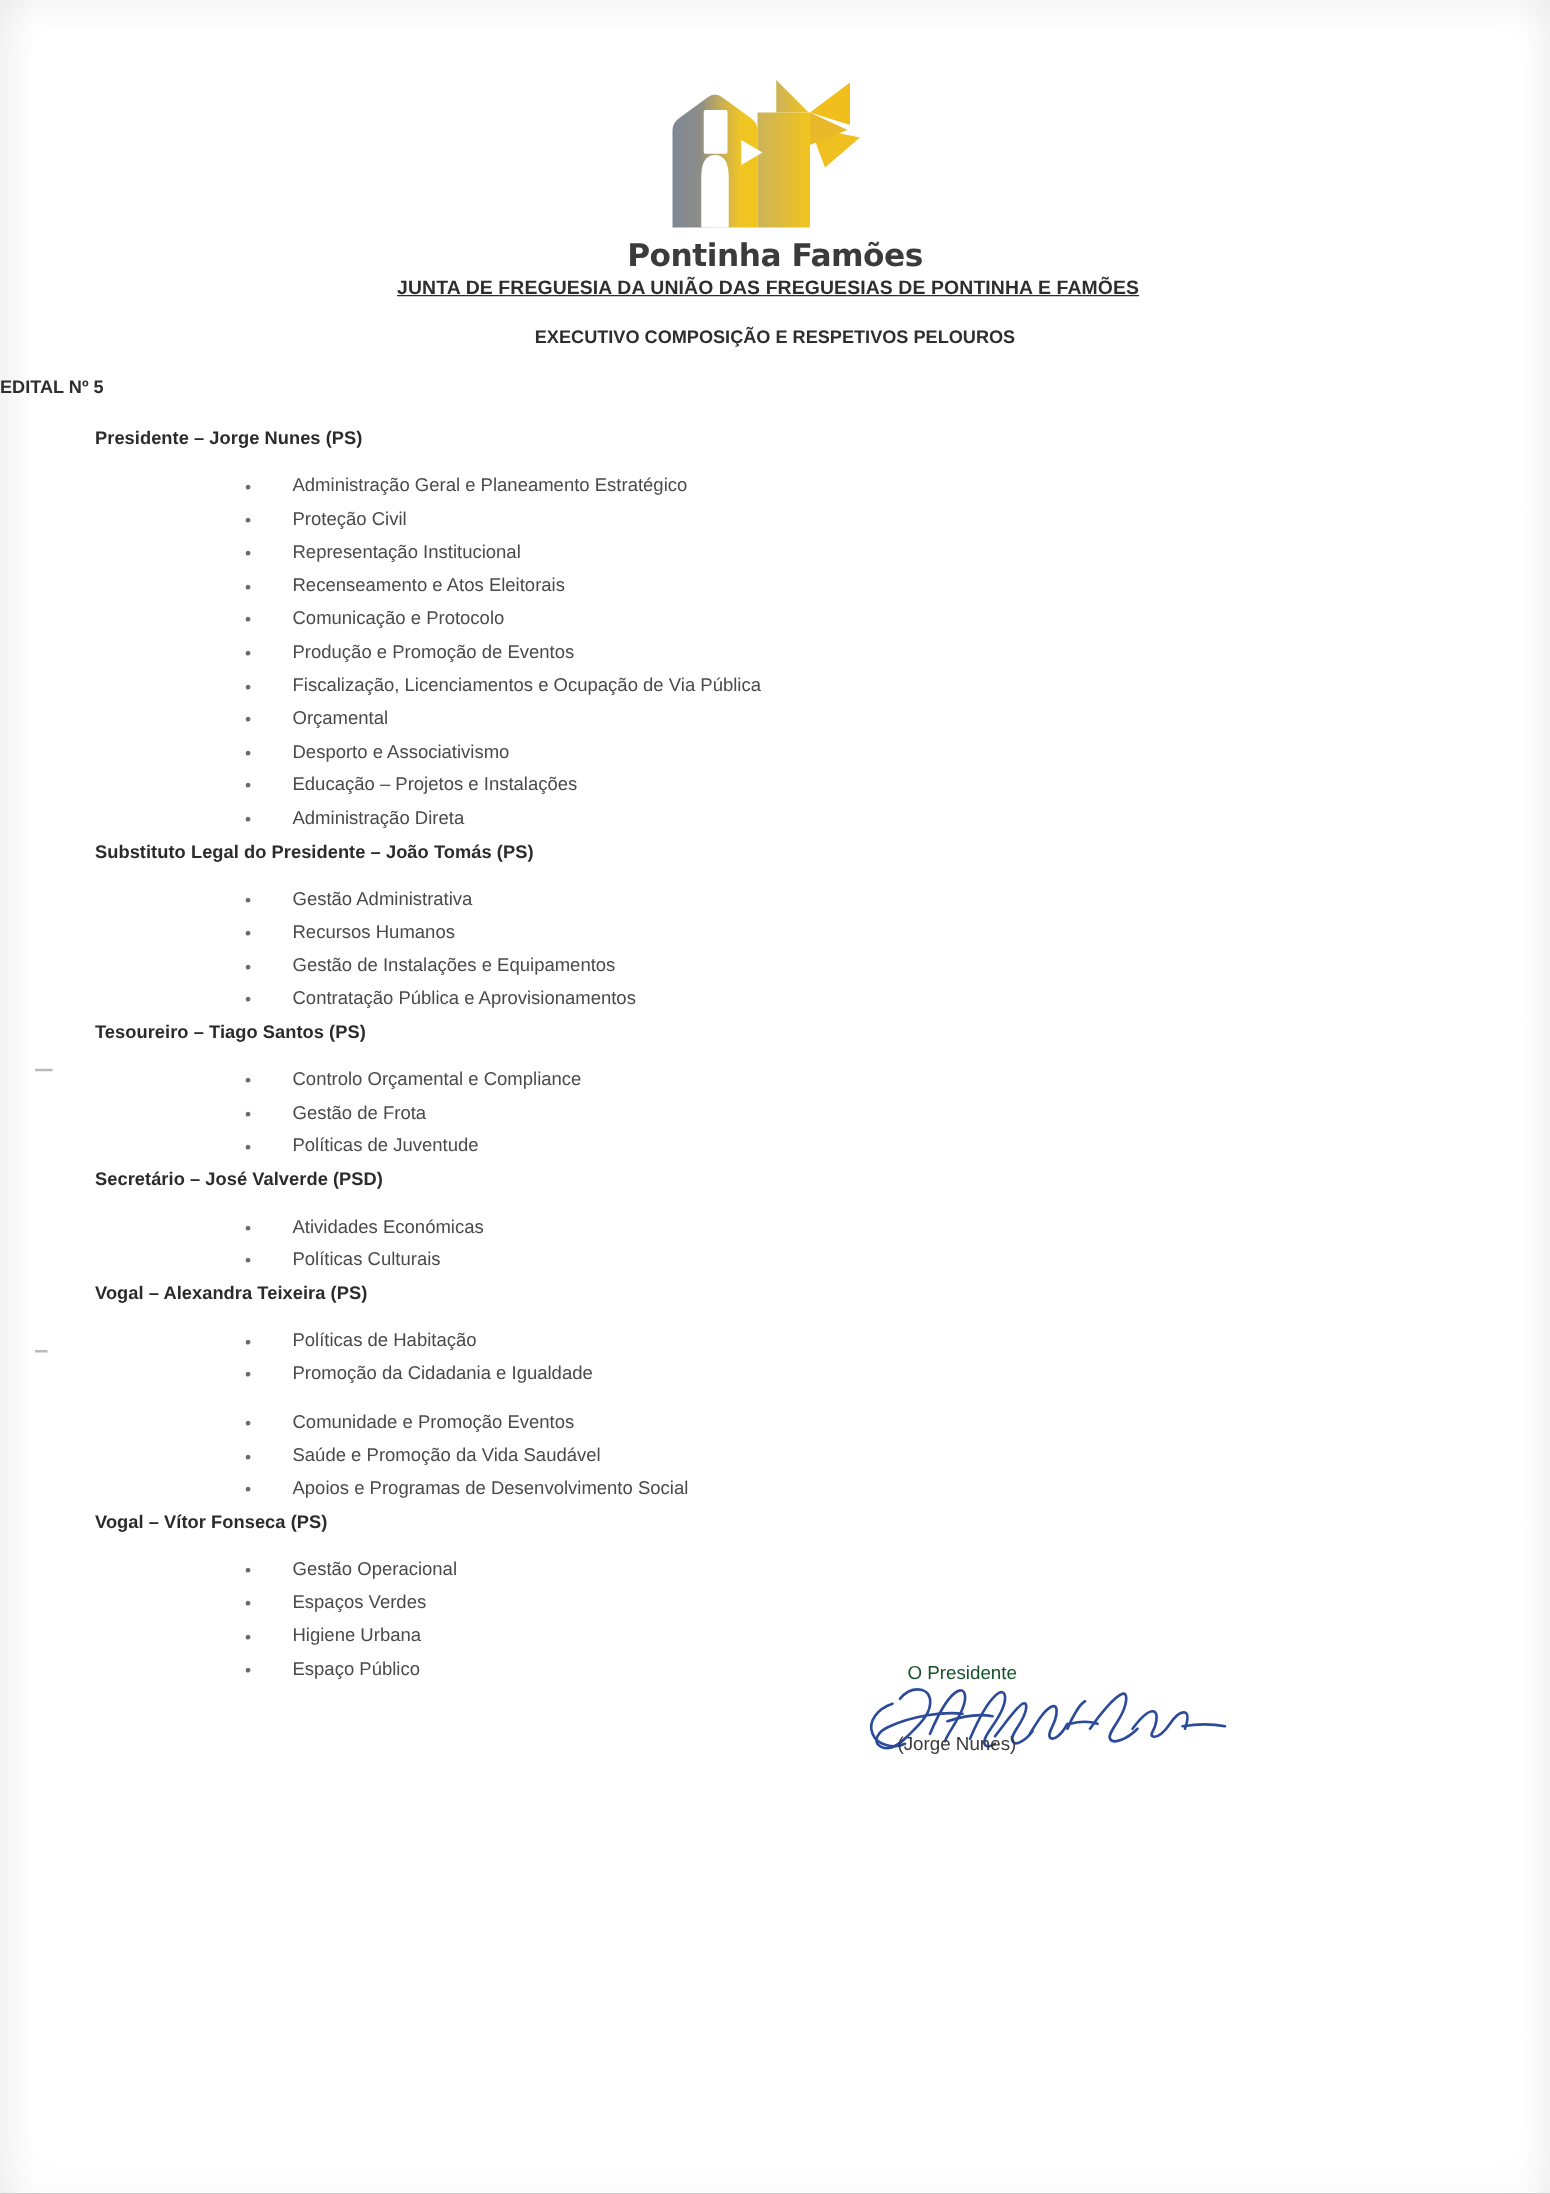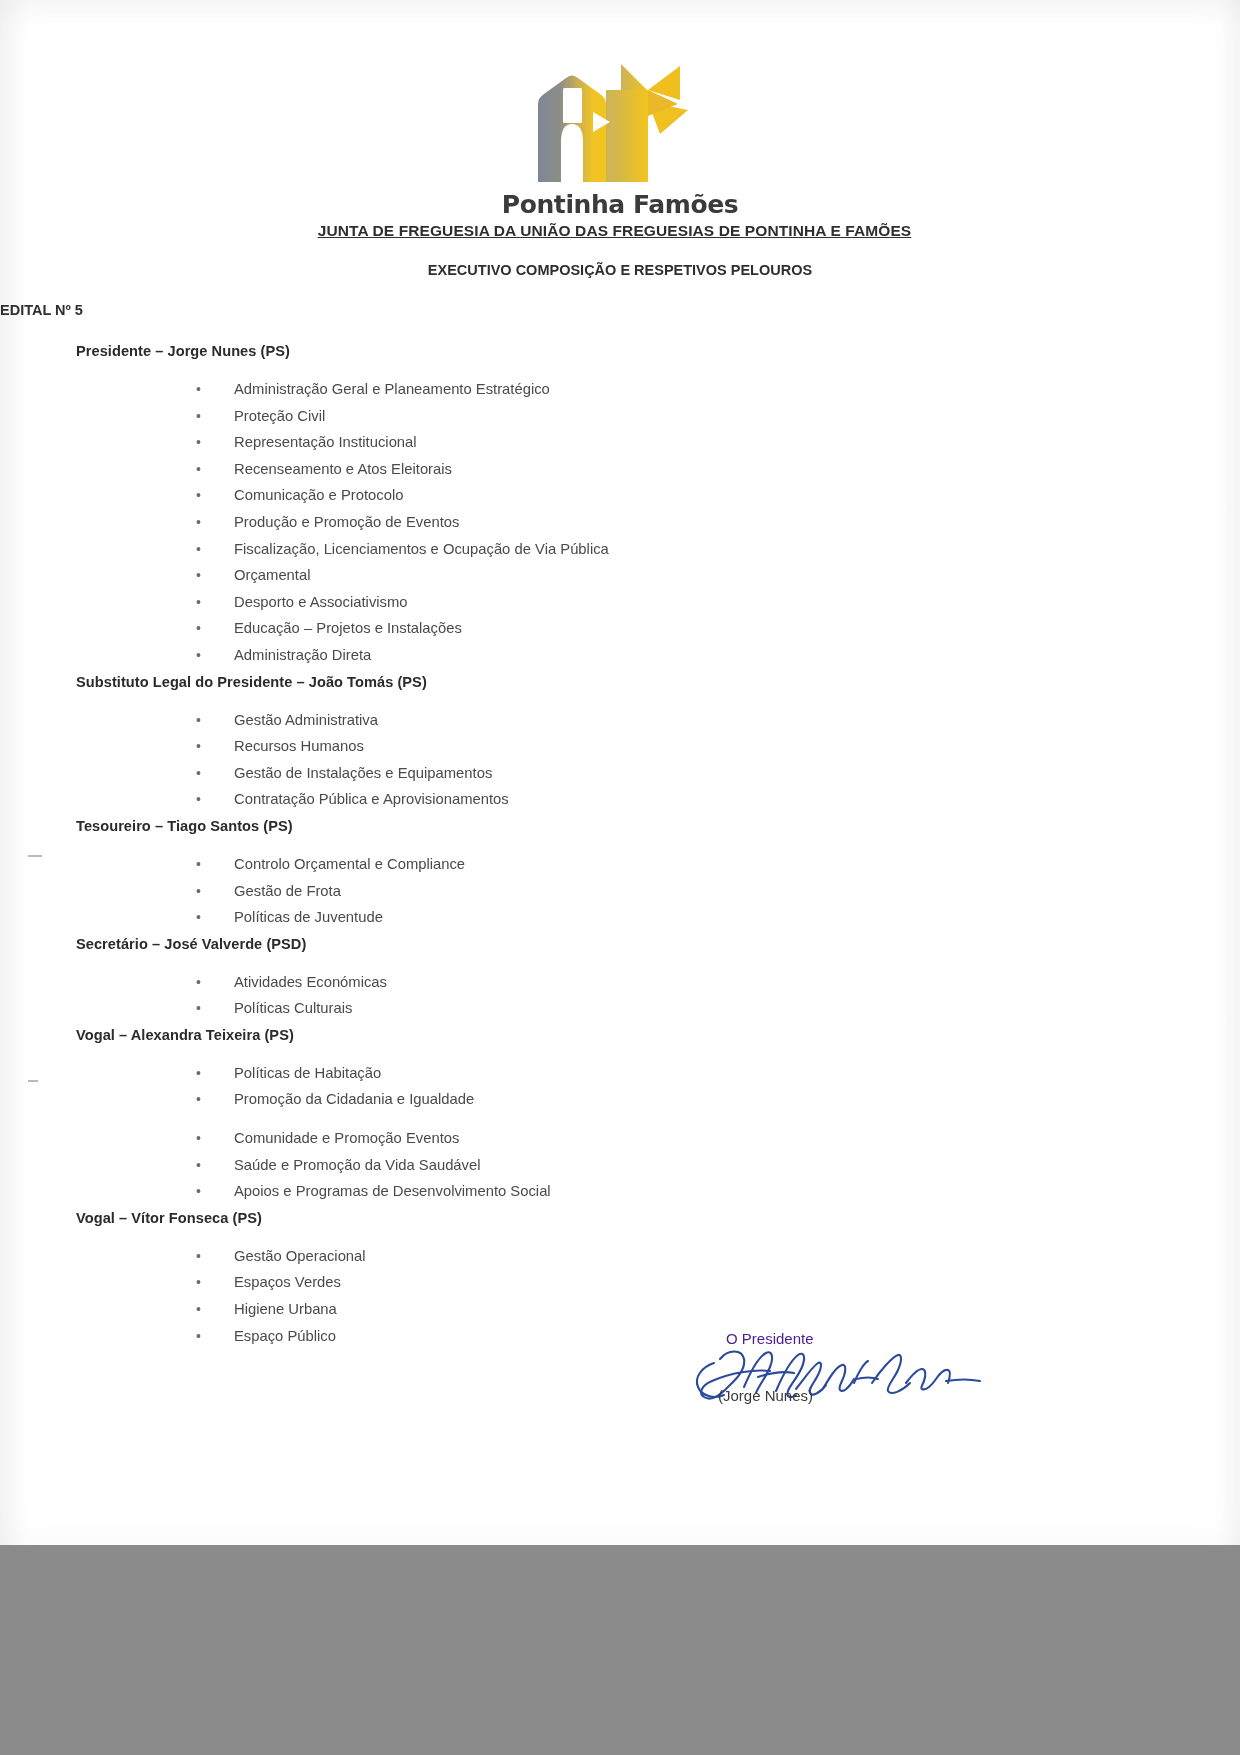--- a/index.html
+++ b/index.html
@@ -4,21 +4,21 @@
 <title>Edital</title>
 <style>
   html, body {
     margin: 0;
     padding: 0;
     background: #8b8b8b;
   }
   .page {
     position: relative;
     width: 1240px;
-    height: 1545px;
+    height: 1755px;
     margin: 0 auto;
     background: #ffffff;
     overflow: hidden;
     font-family: "Liberation Sans", sans-serif;
     color: #333333;
     
     box-shadow: inset 0 0 40px rgba(0,0,0,0.03);
   }
   .scan-noise {
     position: absolute;
@@ -137,21 +137,21 @@
 
   
   .signature-block {
     position: absolute;
     left: 718px;
     top: 1330px;
     width: 330px;
   }
   .sig-label {
     font-size: 15px;
-    color: #4c1d95;
+    color: #14532d;
     padding-left: 8px;
   }
   .sig-svg {
     display: block;
     margin-top: -4px;
     margin-left: -60px;
   }
   .sig-name {
     font-size: 15px;
     color: #3a3a3a;

